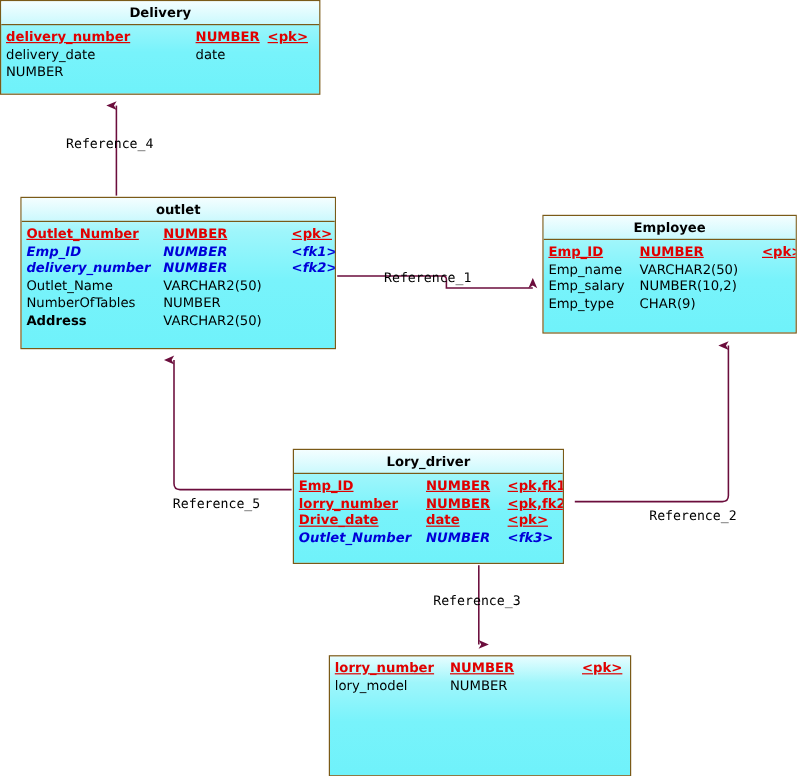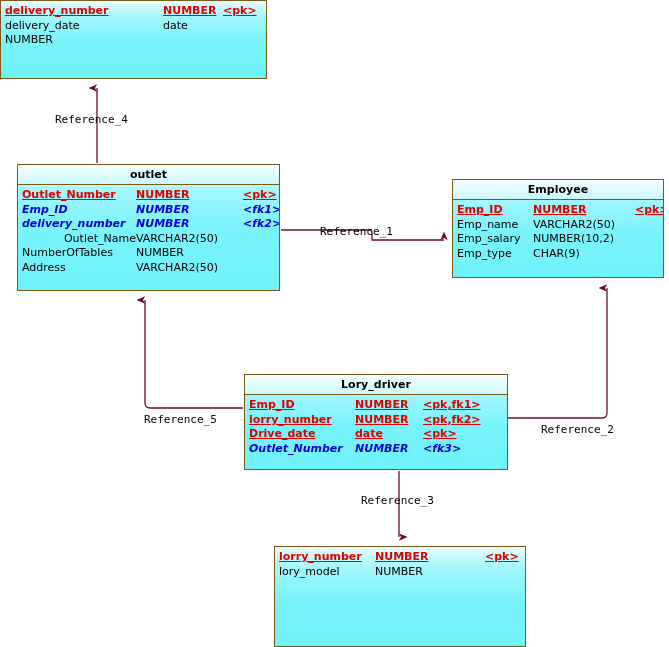--- a/index.html
+++ b/index.html
@@ -131,20 +131,21 @@
   <div id="labels">
       <div class="link-label" style="left: 55px; top: 113px;">Reference_4</div>
       <div class="link-label" style="left: 320px; top: 225px;">Reference_1</div>
       <div class="link-label" style="left: 144px; top: 413px;">Reference_5</div>
       <div class="link-label" style="left: 541px; top: 423px;">Reference_2</div>
       <div class="link-label" style="left: 361px; top: 494px; text-align: center;">Reference_3</div>
     </div>
 
   <div id="entities">
       <div class="entity" style="left: 0px; top: 0px; width: 267px; height: 79px;">
+        <div class="entity-title">Delivery</div>
         <div class="entity-body">
           <div class="attr-row pk">
             <span class="col-name" style="width: 158px;">delivery_number</span>
             <span class="col-type" style="width: 60px;">NUMBER</span>
             <span class="col-key">&lt;pk&gt;</span>
           </div>
           <div class="attr-row plain">
             <span class="col-name" style="width: 158px;">delivery_date</span>
             <span class="col-type" style="width: 60px;">date</span>
             <span class="col-key"></span>
@@ -167,31 +168,31 @@
             <span class="col-name" style="width: 114px;">Emp_ID</span>
             <span class="col-type" style="width: 107px;">NUMBER</span>
             <span class="col-key">&lt;fk1&gt;</span>
           </div>
           <div class="attr-row fk">
             <span class="col-name" style="width: 114px;">delivery_number</span>
             <span class="col-type" style="width: 107px;">NUMBER</span>
             <span class="col-key">&lt;fk2&gt;</span>
           </div>
           <div class="attr-row plain">
-            <span class="col-name" style="width: 114px; text-align: right;">Outlet_Name</span>
+            <span class="col-name" style="width: 114px;">Outlet_Name</span>
             <span class="col-type" style="width: 107px;">VARCHAR2(50)</span>
             <span class="col-key"></span>
           </div>
           <div class="attr-row plain">
             <span class="col-name" style="width: 114px;">NumberOfTables</span>
             <span class="col-type" style="width: 107px;">NUMBER</span>
             <span class="col-key"></span>
           </div>
           <div class="attr-row plain">
-            <span class="col-name" style="width: 114px;">Address</span>
+            <span class="col-name" style="width: 114px; font-weight: bold;">Address</span>
             <span class="col-type" style="width: 107px;">VARCHAR2(50)</span>
             <span class="col-key"></span>
           </div>
         </div>
       </div>
       <div class="entity" style="left: 452px; top: 179px; width: 212px; height: 99px;">
         <div class="entity-title">Employee</div>
         <div class="entity-body">
           <div class="attr-row pk">
             <span class="col-name" style="width: 76px;">Emp_ID</span>
@@ -208,21 +209,21 @@
             <span class="col-type" style="width: 102px;">NUMBER(10,2)</span>
             <span class="col-key"></span>
           </div>
           <div class="attr-row plain">
             <span class="col-name" style="width: 76px;">Emp_type</span>
             <span class="col-type" style="width: 102px;">CHAR(9)</span>
             <span class="col-key"></span>
           </div>
         </div>
       </div>
-      <div class="entity" style="left: 244px; top: 374px; width: 264px; height: 96px;">
+      <div class="entity" style="left: 244px; top: 374px; width: 226px; height: 96px;">
         <div class="entity-title">Lory_driver</div>
         <div class="entity-body">
           <div class="attr-row pk">
             <span class="col-name" style="width: 106px;">Emp_ID</span>
             <span class="col-type" style="width: 68px;">NUMBER</span>
             <span class="col-key">&lt;pk,fk1&gt;</span>
           </div>
           <div class="attr-row pk">
             <span class="col-name" style="width: 106px;">lorry_number</span>
             <span class="col-type" style="width: 68px;">NUMBER</span>

